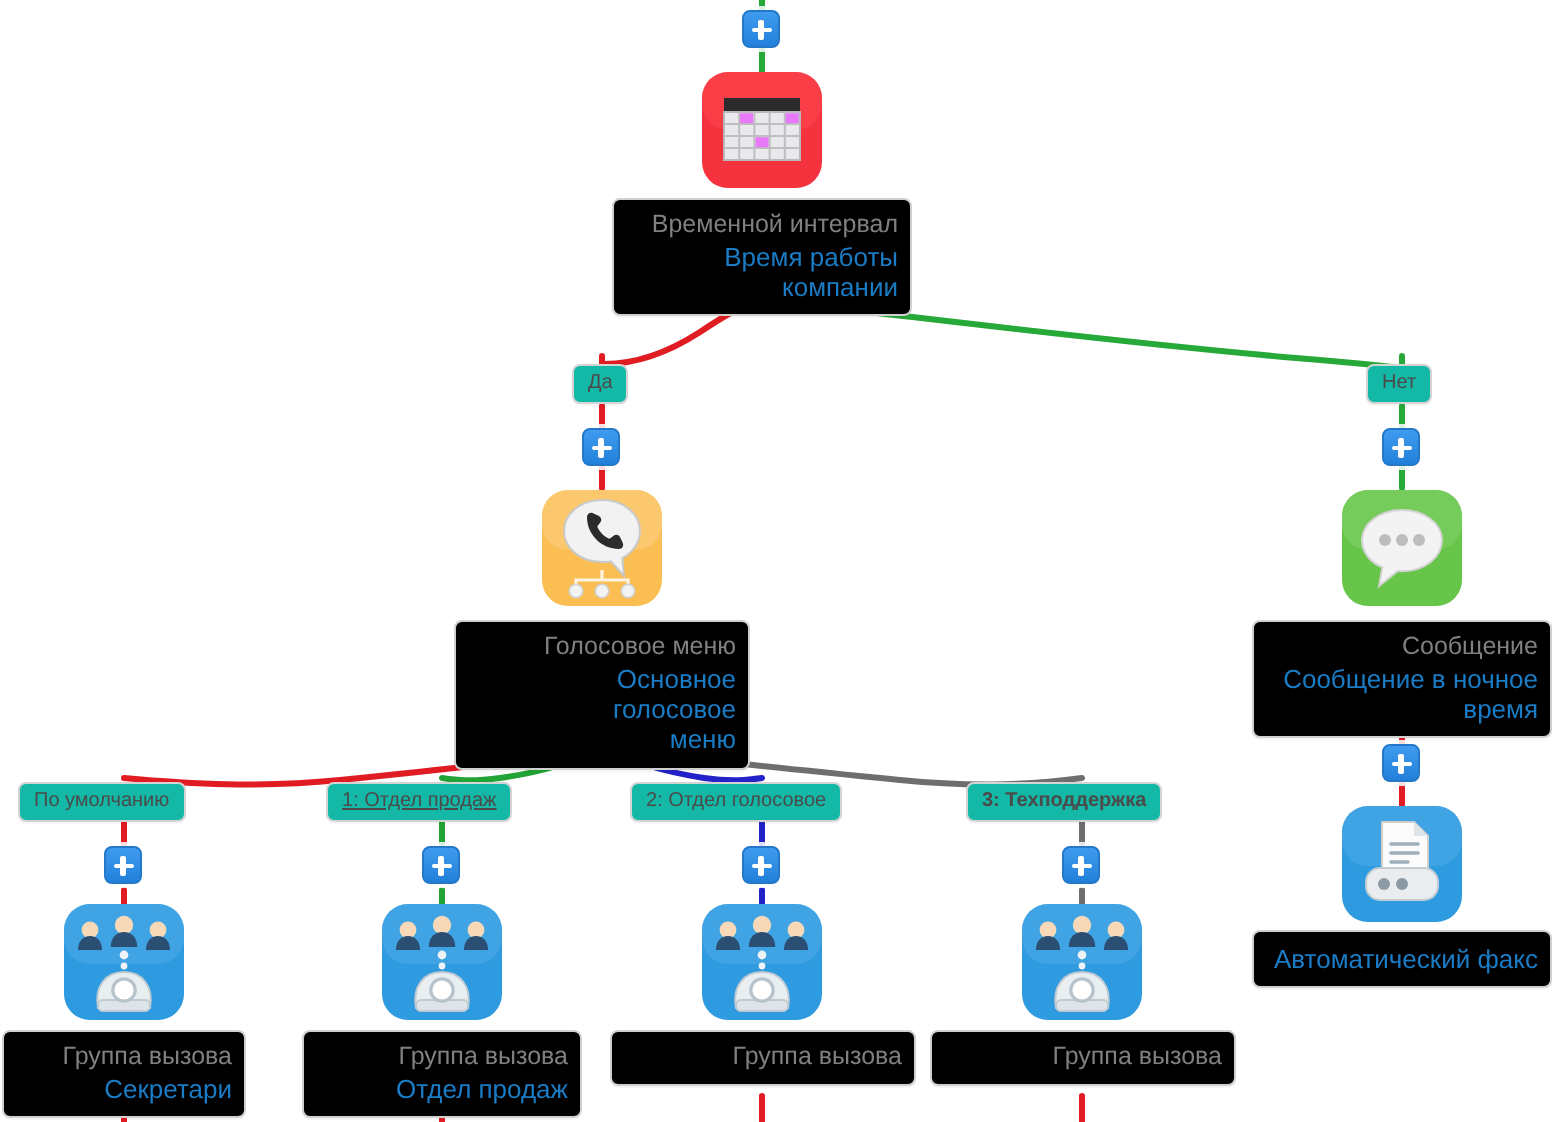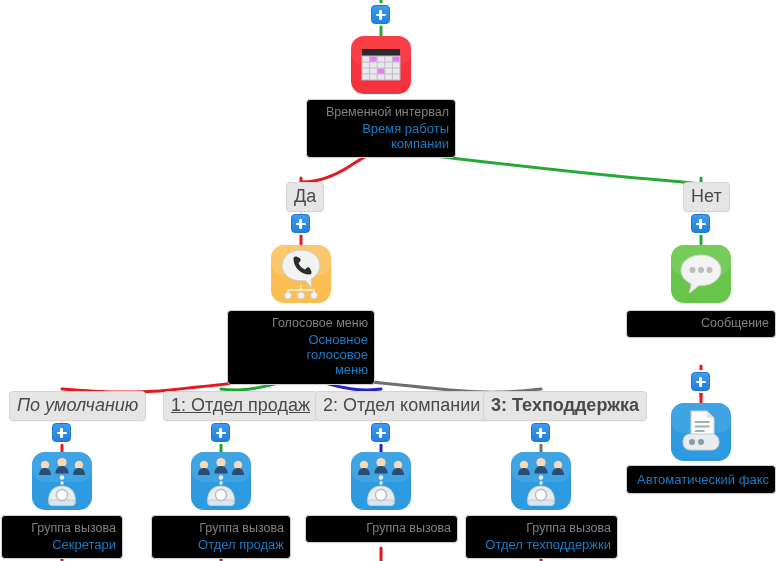--- a/index.html
+++ b/index.html
@@ -49,24 +49,24 @@
     font-size: 13px;
     font-weight: normal;
     color: #1a7cc4;
     margin-top: 1px;
   }
 
   
   .pill {
     position: absolute;
     box-sizing: border-box;
-    background: #e5e5e5;
+    background: #14b8a6;
     border: 1px solid #d4d4d4;
     border-radius: 4px;
-    font-size: 18px;
+    font-size: 10px;
     color: #4a4a4a;
     padding: 3px 7px 4px;
     white-space: nowrap;
     text-align: center;
     box-shadow: 0 1px 1px rgba(0,0,0,0.04);
   }
 
   
   .plus {
     position: absolute;
@@ -207,20 +207,21 @@
       <path d="M30 10 C18.5 10 10 17 10 25 C10 31 14 36.3 20.2 38.6 L18.5 48 L28 40.5
                C28.6 40.6 29.3 40.6 30 40.6 C41.5 40.6 50 33.6 50 25 C50 17 41.5 10 30 10 Z" fill="#f3f3f3" stroke="#d3d3d3" stroke-width="1"></path>
       <circle cx="21.5" cy="25" r="3" fill="#bdbdbd"></circle>
       <circle cx="30" cy="25" r="3" fill="#bdbdbd"></circle>
       <circle cx="38.5" cy="25" r="3" fill="#bdbdbd"></circle>
     </svg>
   </div>
 
   <div class="card" style="left:626px; top:310px; width:150px;">
     <span class="ctype">Сообщение</span>
+    <span class="cname">Сообщение в ночное время</span>
   </div>
 
   <div class="plus" style="left:691px; top:372px;"></div>
 
   <div class="tile" style="left:671px; top:403px;">
     <svg viewBox="0 0 60 58">
       <rect x="0" y="0" width="60" height="58" rx="13" fill="#2e9ae0"></rect>
       <rect x="0" y="0" width="60" height="30" rx="13" fill="#52aee8" opacity="0.5"></rect>
       <path d="M20 8 L36 8 L43 15 L43 33 L20 33 Z" fill="#fbfbfb" stroke="#cfcfcf" stroke-width="1"></path>
       <path d="M36 8 L36 15 L43 15 Z" fill="#dfe4e8"></path>
@@ -232,23 +233,23 @@
       <rect x="12" y="31" width="36" height="16" rx="7" fill="#e9edf0" stroke="#c3ccd2" stroke-width="1"></rect>
       <circle cx="21" cy="39" r="3" fill="#8b9aa4"></circle>
       <circle cx="30" cy="39" r="3" fill="#8b9aa4"></circle>
     </svg>
   </div>
 
   <div class="card" style="left:626px; top:465px; width:150px;">
     <span class="cname">Автоматический факс</span>
   </div>
 
-  <div class="pill" style="left:9px;   top:391px;font-style:italic;">По умолчанию</div>
+  <div class="pill" style="left:9px;   top:391px;">По умолчанию</div>
   <div class="pill" style="left:163px; top:391px;text-decoration:underline;">1: Отдел продаж</div>
-  <div class="pill" style="left:315px; top:391px;">2: Отдел компании</div>
+  <div class="pill" style="left:315px; top:391px;">2: Отдел голосовое</div>
   <div class="pill" style="left:483px; top:391px;font-weight:bold;">3: Техподдержка</div>
 
   <div class="plus" style="left:52px; top:423px;"></div>
   <div class="tile" style="left:32px; top:452px;">
     <svg viewBox="0 0 60 58">
       <rect x="0" y="0" width="60" height="58" rx="13" fill="#2e9ae0"></rect>
       <rect x="0" y="0" width="60" height="30" rx="13" fill="#52aee8" opacity="0.5"></rect>
       <g>
         <circle cx="13" cy="13" r="4.2" fill="#f7d9b8"></circle>
           <path d="M7 23 C7 18.4 9.7 16 13 16 C16.3 16 19 18.4 19 23 Z" fill="#2b4e73"></path>
@@ -333,16 +334,15 @@
       </g>
       <circle cx="30" cy="25.5" r="2.2" fill="#f0f3f5"></circle>
       <circle cx="30" cy="31" r="1.7" fill="#f0f3f5"></circle>
       <path d="M17 52 C15 41 21 34 30 34 C39 34 45 41 43 52 Z" fill="#e9eef1" stroke="#bfcbd3" stroke-width="1"></path>
       <rect x="17" y="48" width="26" height="5.5" rx="2.4" fill="#dde5ea" stroke="#bfcbd3" stroke-width="1"></rect>
       <circle cx="30" cy="43" r="5.6" fill="#ffffff" stroke="#b6c3cb" stroke-width="1.6"></circle>
     </svg>
   </div>
   <div class="card" style="left:465px; top:515px; width:153px;">
     <span class="ctype">Группа вызова</span>
-    <span class="cname">Отдел техподдержки</span>
   </div>
 
 </div>
 
 </body></html>

